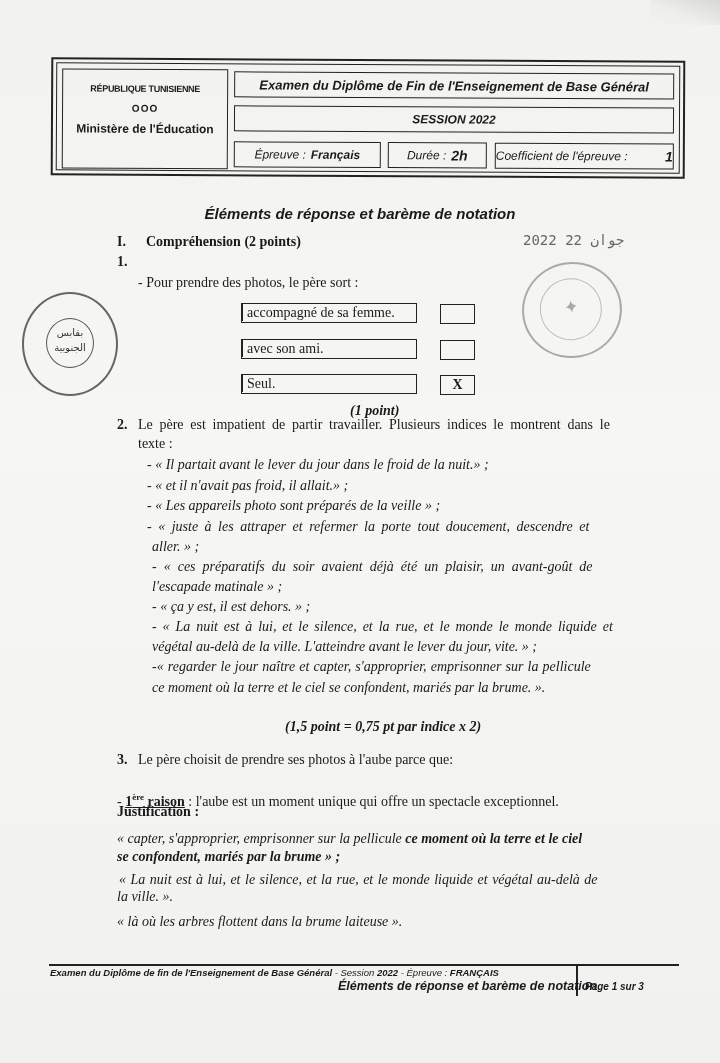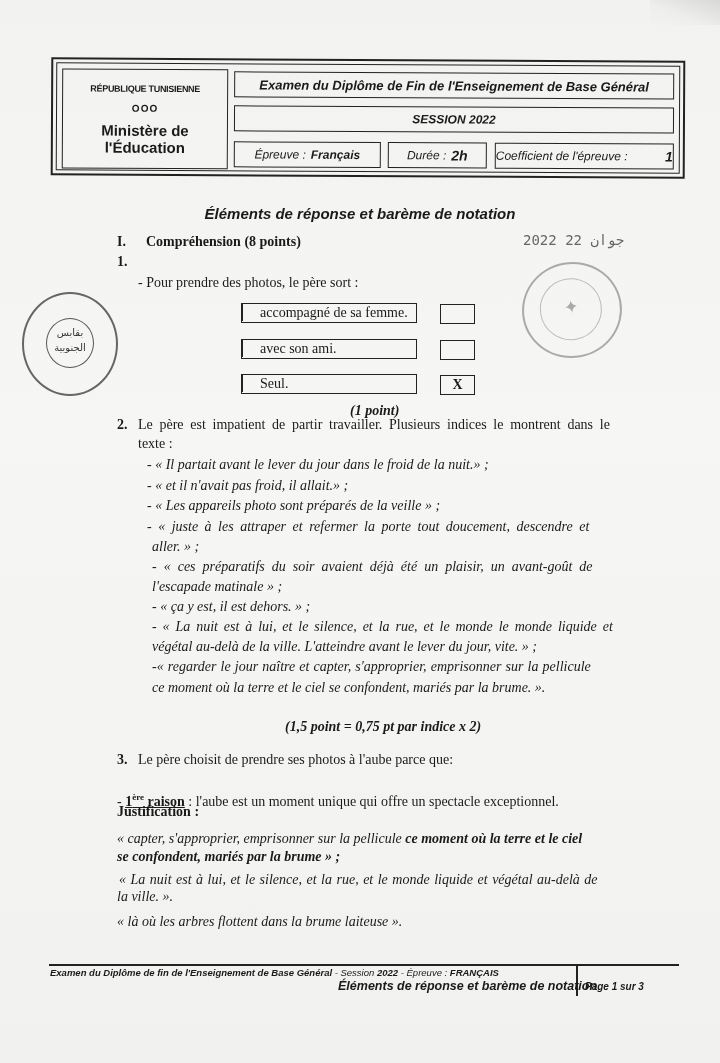--- a/index.html
+++ b/index.html
@@ -27,21 +27,21 @@
     position: absolute; left: 3px; top: 3px; right: 3px; bottom: 3px;
     border: 1.5px solid #222;
   }
   .hdr-left {
     position: absolute; left: 5px; top: 5px; width: 166px; height: 100px;
     border: 1.5px solid #222; box-sizing: border-box;
     font-family: "Liberation Sans", sans-serif; text-align: center;
   }
   .hdr-left .rep { font-size: 9px; font-weight: bold; margin-top: 14px; letter-spacing: -0.3px; }
   .hdr-left .ooo { font-size: 10px; font-weight: bold; margin-top: 9px; letter-spacing: 1px; }
-  .hdr-left .min { font-size: 15px; font-weight: bold; margin-top: 8px; }
+  .hdr-left .min { font-size: 12px; font-weight: bold; margin-top: 8px; }
   .hdr-right {
     position: absolute; left: 177px; top: 5px; right: 5px; height: 100px;
   }
   .hdr-box {
     position: absolute; border: 1.5px solid #222; box-sizing: border-box;
     font-family: "Liberation Sans", sans-serif; font-style: italic;
     display: flex; align-items: center; justify-content: center; white-space: nowrap;
   }
   .hdr-title { left: 0; top: 2px; right: 0; height: 26px; font-size: 13px; font-weight: bold; }
   .hdr-session { left: 0; top: 36px; right: 0; height: 26px; font-size: 12px; font-weight: bold; }
@@ -66,21 +66,21 @@
   }
   .stamp {
     position: absolute; border-radius: 50%; border: 2px solid #888;
   }
   .stamp .ring { position: absolute; border-radius: 50%; border: 1.5px solid #888; }
   .stamp .label { position: absolute; width: 100%; text-align: center; color: #555; font-family: "DejaVu Sans", sans-serif; }
 
   .opt {
     position: absolute; left: 241px; width: 176px; height: 20px;
     border: 1.5px solid #222; box-sizing: border-box;
-    font-size: 14px; line-height: 17px; padding-left: 18px;
+    font-size: 14px; line-height: 17px; padding-left: 5px;
   }
   .opt::before { content: ""; position: absolute; left: -1px; top: -1px; width: 2px; height: 18px; background: #222; }
   .chk {
     position: absolute; left: 440px; width: 35px; height: 20px;
     border: 1.5px solid #222; box-sizing: border-box; text-align: center;
     font-size: 14px; line-height: 17px; font-weight: bold;
   }
   .footer-line { position: absolute; left: 49px; top: 964px; width: 630px; height: 2px; background: #222; }
   .footer-sep { position: absolute; left: 576px; top: 966px; width: 1.5px; height: 30px; background: #222; }
   .foot {
@@ -132,21 +132,21 @@
     <div class="label" style="top:33px; font-size:10px; color:#333;">بقابس</div>
     <div class="label" style="top:48px; font-size:10px; color:#333;">الجنوبية</div>
   </div>
 
   <div class="stamp" style="left:522px; top:262px; width:96px; height:92px; border-color:#aaa; transform:rotate(-10deg);">
     <div class="ring" style="left:16px; top:14px; width:60px; height:60px; border-color:#bbb;"></div>
     <div class="label" style="top:32px; font-size:18px; color:#aaa;">✦</div>
   </div>
 
   <div class="txt b" style="left:117px; top:232px;">I.</div>
-  <div class="txt b" style="left:146px; top:232px;">Compréhension (8 points)</div>
+  <div class="txt b" style="left:146px; top:232px;">Compréhension (2 points)</div>
   <div class="txt b" style="left:117px; top:252px;">1.</div>
   <div class="txt" style="left:138px; top:273px;">- Pour prendre des photos, le père sort :</div>
 
   <div class="opt" style="top:303px;">accompagné de sa femme.</div>
   <div class="chk" style="top:304px;"></div>
   <div class="opt" style="top:339px;">avec son ami.</div>
   <div class="chk" style="top:340px;"></div>
   <div class="opt" style="top:374px;">Seul.</div>
   <div class="chk" style="top:375px;">X</div>
 

